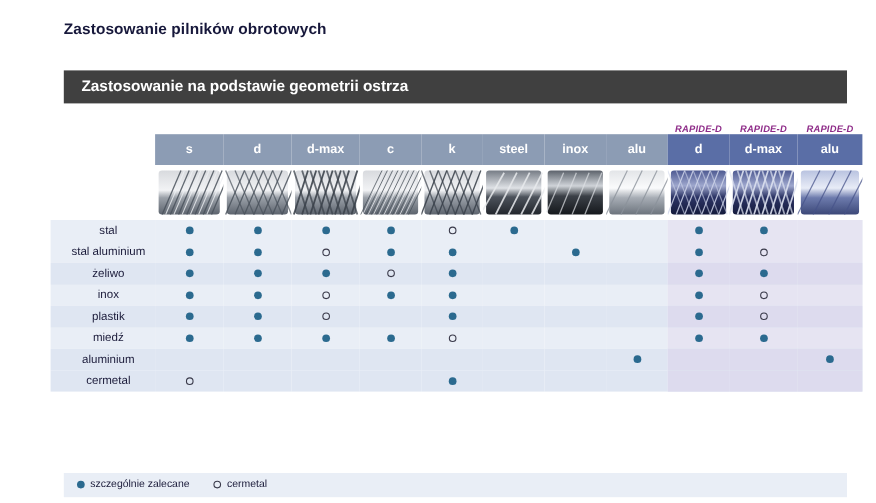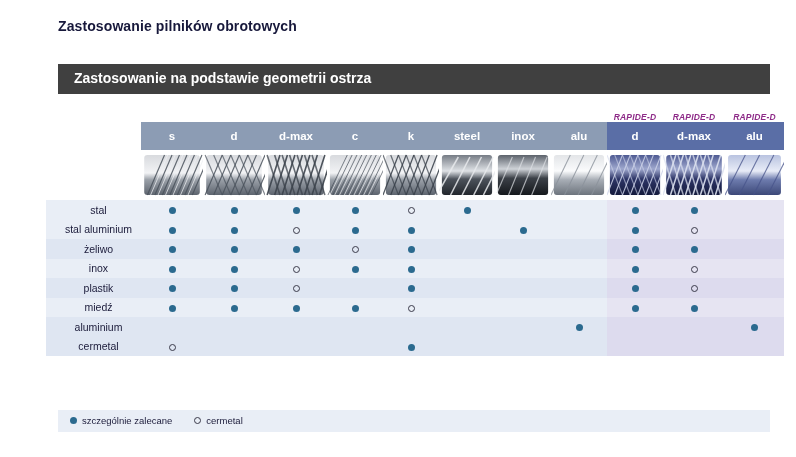--- a/index.html
+++ b/index.html
@@ -127,21 +127,21 @@
     height: 7px;
     border-radius: 50%;
     background: transparent;
     border: 1.2px solid #3a3a4a;
     vertical-align: middle;
     box-sizing: border-box;
   }
   .legend {
     position: absolute;
     left: 58px;
-    top: 410px;
+    top: 430px;
     width: 712px;
     height: 22px;
     background: #e9eef6;
     font-size: 9.5px;
     color: #1b1b3a;
   }
   .legend-inner {
     position: absolute;
     left: 12px;
     top: 5px;

